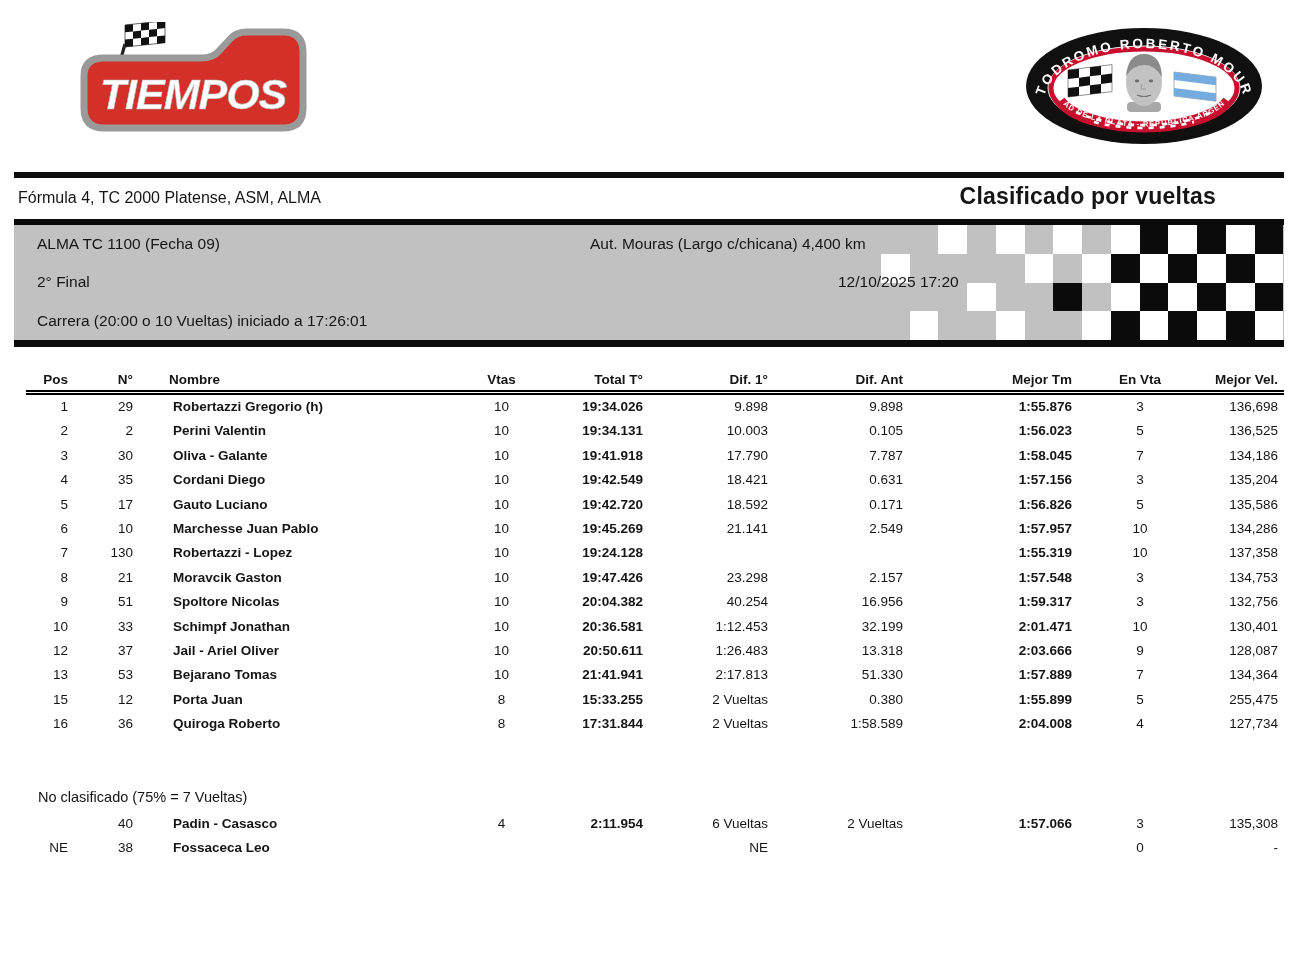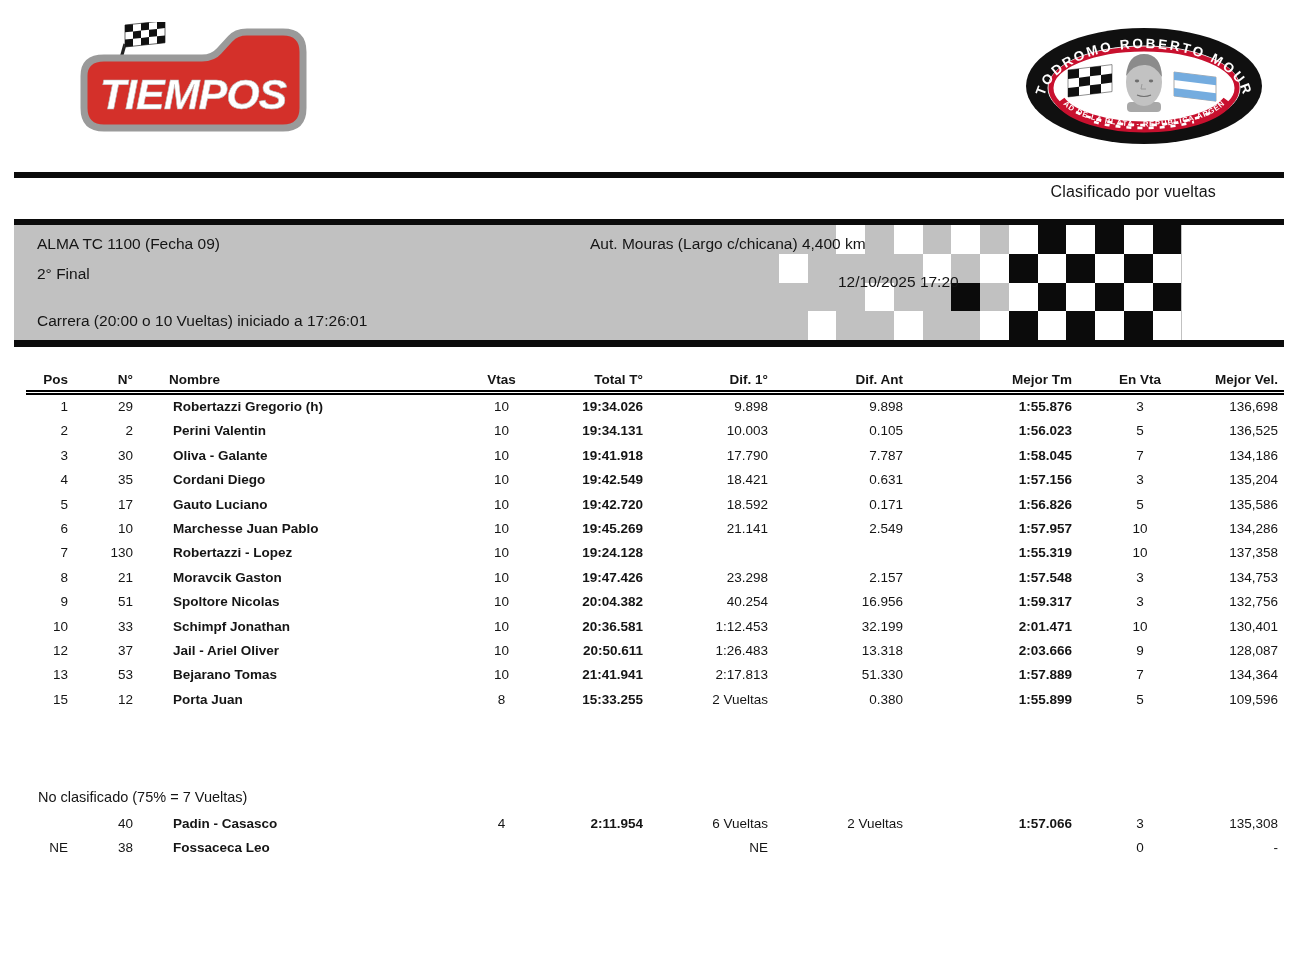--- a/index.html
+++ b/index.html
@@ -17,28 +17,28 @@
 
   
   .bar{position:absolute;left:14px;width:1270px;background:var(--bar);height:6px;}
   .bar1{top:172px;}
   .bar2{top:219px;}
   .bar3{top:340px;height:7px;}
 
   
   .cat-row{position:absolute;left:14px;top:178px;width:1270px;height:41px;}
   .cat-left{position:absolute;left:4px;top:11px;font-size:16px;}
-  .cat-title{position:absolute;right:68px;top:5px;font-size:16px;font-weight:normal;letter-spacing:.2px;}
+  .cat-title{position:absolute;right:68px;top:5px;font-size:23px;font-weight:bold;letter-spacing:.2px;}
 
   
-  .band{position:absolute;left:14px;top:225px;width:1168px;height:115px;background:var(--band);}
+  .band{position:absolute;left:14px;top:225px;width:1270px;height:115px;background:var(--band);}
   .band span{position:absolute;font-size:15.5px;white-space:nowrap;z-index:2;}
   .b-series{left:23px;top:10px;}
   .b-track{left:576px;top:10px;}
-  .b-session{left:23px;top:40px;}
+  .b-session{left:23px;top:48px;}
   .b-datetime{left:824px;top:48px;}
   .b-race{left:23px;top:87px;}
   .dissolve{position:absolute;right:0;top:0;z-index:1;}
 
   
   table.results{position:absolute;left:26px;width:1258px;border-collapse:collapse;table-layout:fixed;}
   #main-table{top:352px;margin-top:20px;}
   #nc-table{top:812px;}
   th{font-size:13.5px;font-weight:bold;height:20px;padding:0 6px 3px 0;white-space:nowrap;
      border-bottom:5px double #000;}
@@ -120,20 +120,21 @@
 
     <g stroke="#ffffff" stroke-width="2.6" fill="none" stroke-dasharray="5 6">
       <path d="M 52 86 A 90 38 0 0 0 188 86"></path>
       <path d="M 70 96 A 95 40 0 0 0 170 96"></path>
     </g>
   </svg>
 
   <div class="bar bar1"></div>
 
   <div class="cat-row">
+    <span class="cat-left">Fórmula 4, TC 2000 Platense, ASM, ALMA</span>
     <span class="cat-title">Clasificado por vueltas</span>
   </div>
 
   <div class="bar bar2"></div>
 
   <div class="band">
     <span class="b-series">ALMA TC 1100 (Fecha 09)</span>
     <span class="b-track">Aut. Mouras (Largo c/chicana) 4,400 km</span>
     <span class="b-session">2° Final</span>
     <span class="b-datetime">12/10/2025 17:20</span>
@@ -354,21 +355,33 @@
         <tr>
           <td class="ar">15</td>
           <td class="ar">12</td>
           <td class="al b">Porta Juan</td>
           <td class="ac">8</td>
           <td class="ar b">15:33.255</td>
           <td class="ar">2 Vueltas</td>
           <td class="ar">0.380</td>
           <td class="ar b">1:55.899</td>
           <td class="ac">5</td>
-          <td class="ar">109,596</td>
+          <td class="ar">255,475</td>
+        </tr>
+        <tr>
+          <td class="ar">16</td>
+          <td class="ar">36</td>
+          <td class="al b">Quiroga Roberto</td>
+          <td class="ac">8</td>
+          <td class="ar b">17:31.844</td>
+          <td class="ar">2 Vueltas</td>
+          <td class="ar">1:58.589</td>
+          <td class="ar b">2:04.008</td>
+          <td class="ac">4</td>
+          <td class="ar">127,734</td>
         </tr>
       </tbody>
     </table>
 
   <div class="nc-label">No clasificado (75% = 7 Vueltas)</div>
   <table class="results" id="nc-table">
       <colgroup>
         <col style="width: 48px;">
         <col style="width: 65px;">
         <col style="width: 330px;">

